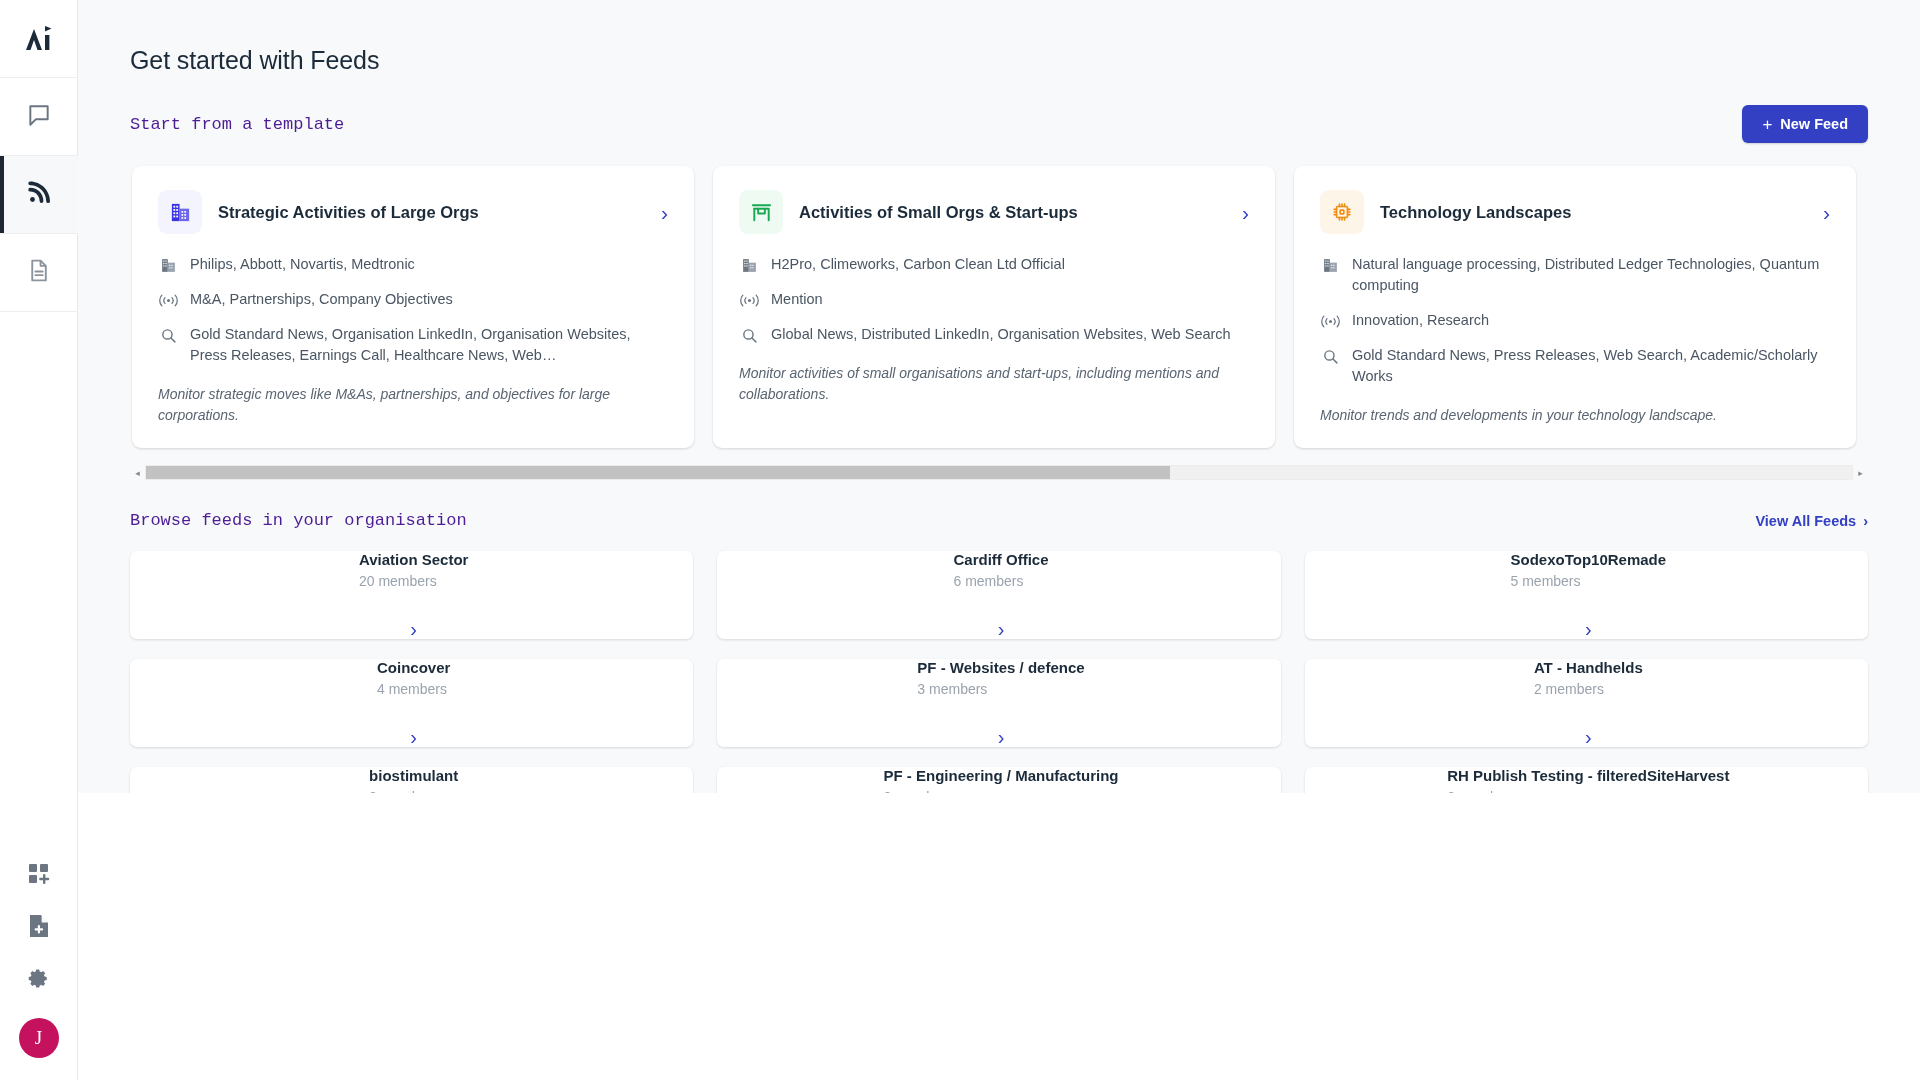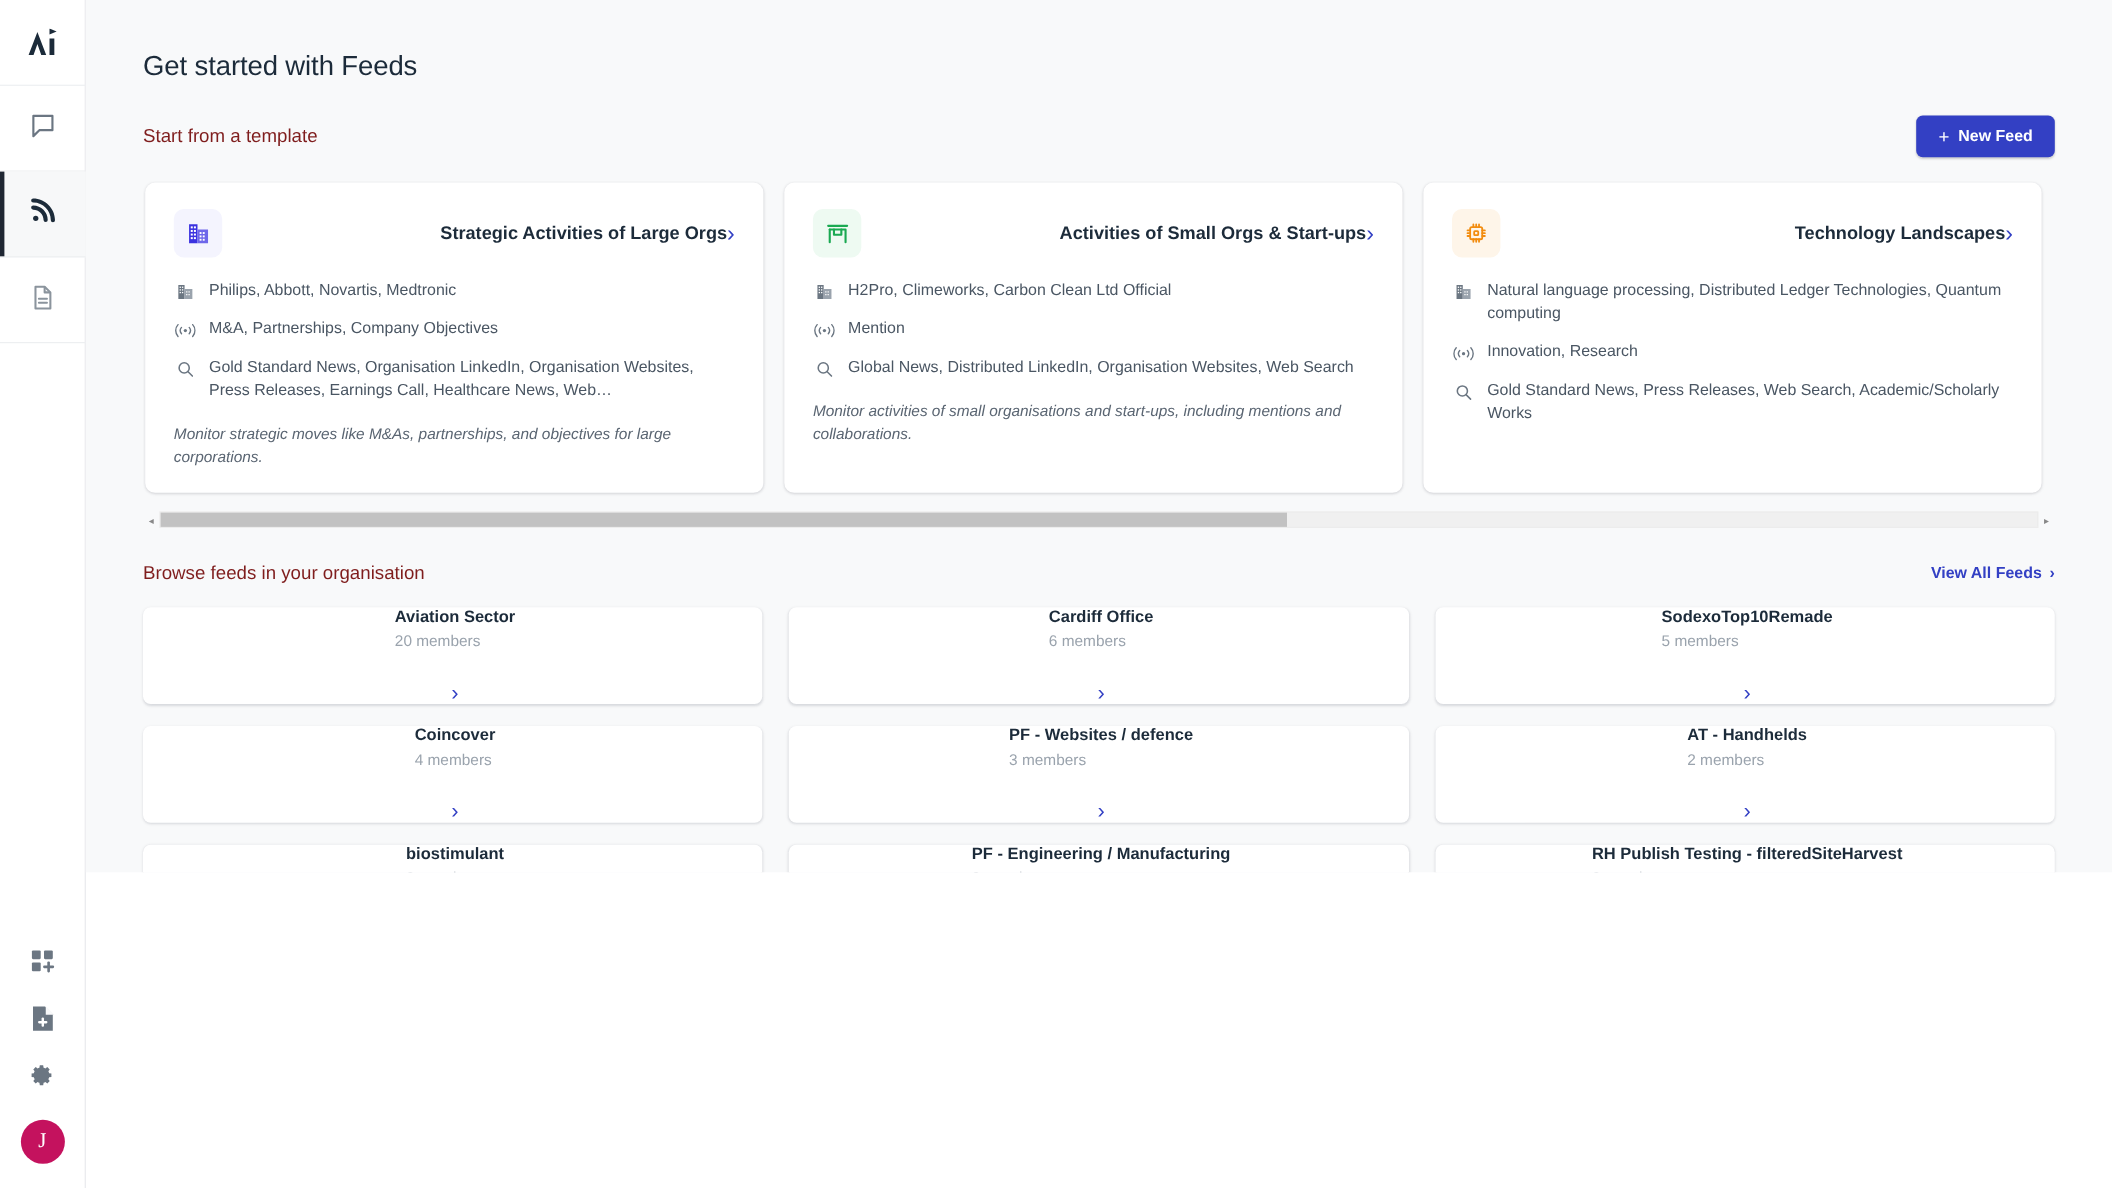--- a/index.html
+++ b/index.html
@@ -68,21 +68,21 @@
   .page-title {
     font-size: 25px; font-weight: 400; color: #1c2b3a;
     letter-spacing: -0.1px;
     margin-bottom: 30px;
   }
   .row-head {
     display: flex; align-items: center; justify-content: space-between;
     margin-bottom: 21px;
   }
   .section-title {
-    font-size: 17px; font-weight: 400; color: #7f1d1d;
+    font-size: 17px; font-weight: 400; color: #4c1d95; font-family: Liberation Mono, monospace;
   }
   .new-feed-btn {
     background: #3340c4; color: #fff;
     border: none; border-radius: 6px;
     height: 38px; padding: 0 20px;
     font-size: 14.5px; font-weight: 700;
     font-family: "Liberation Sans", sans-serif;
     display: inline-flex; align-items: center; gap: 8px;
     cursor: pointer;
     box-shadow: 0 1px 2px rgba(0,0,0,.18);
@@ -98,21 +98,21 @@
   }
   .tpl-card {
     flex: 0 0 562px;
     background: #fff;
     border-radius: 9px;
     box-shadow: 0 1px 3px rgba(16,24,40,.10), 0 1px 2px rgba(16,24,40,.06);
     padding: 24px 26px 22px 26px;
     min-height: 280px;
     cursor: pointer;
   }
-  .tpl-head { display: flex; align-items: center; margin-bottom: 20px; text-align: right; }
+  .tpl-head { display: flex; align-items: center; margin-bottom: 20px; }
   .tpl-icon {
     width: 44px; height: 44px; border-radius: 9px;
     display: flex; align-items: center; justify-content: center;
     flex: 0 0 44px;
   }
   .tpl-icon.blue { background: #f4f4fe; }
   .tpl-icon.green { background: #eefaf2; }
   .tpl-icon.orange { background: #fef5e9; }
   .tpl-name {
     margin-left: 16px; font-size: 16.5px; font-weight: 700; color: #1c2b3a;
@@ -441,20 +441,21 @@
           </div>
           <div class="tpl-line">
             <span class="li">
               <svg width="17" height="17" viewBox="0 0 24 24" fill="none" stroke="#6b7682" stroke-width="2" stroke-linecap="round">
                 <circle cx="10.5" cy="10.5" r="6.5"></circle>
                   <path d="M15.5 15.5L21 21"></path>
               </svg>
             </span>
             <span class="lt">Gold Standard News, Press Releases, Web Search, Academic/Scholarly Works</span>
           </div>
+          <div class="tpl-desc">Monitor trends and developments in your technology landscape.</div>
         </div>
 
       </div>
 
       <div class="hscroll">
         <div class="sb-arrow">◂</div>
         <div class="sb-track">
           <div class="sb-thumb" style="width: 60%;"></div>
         </div>
         <div class="sb-arrow">▸</div>

